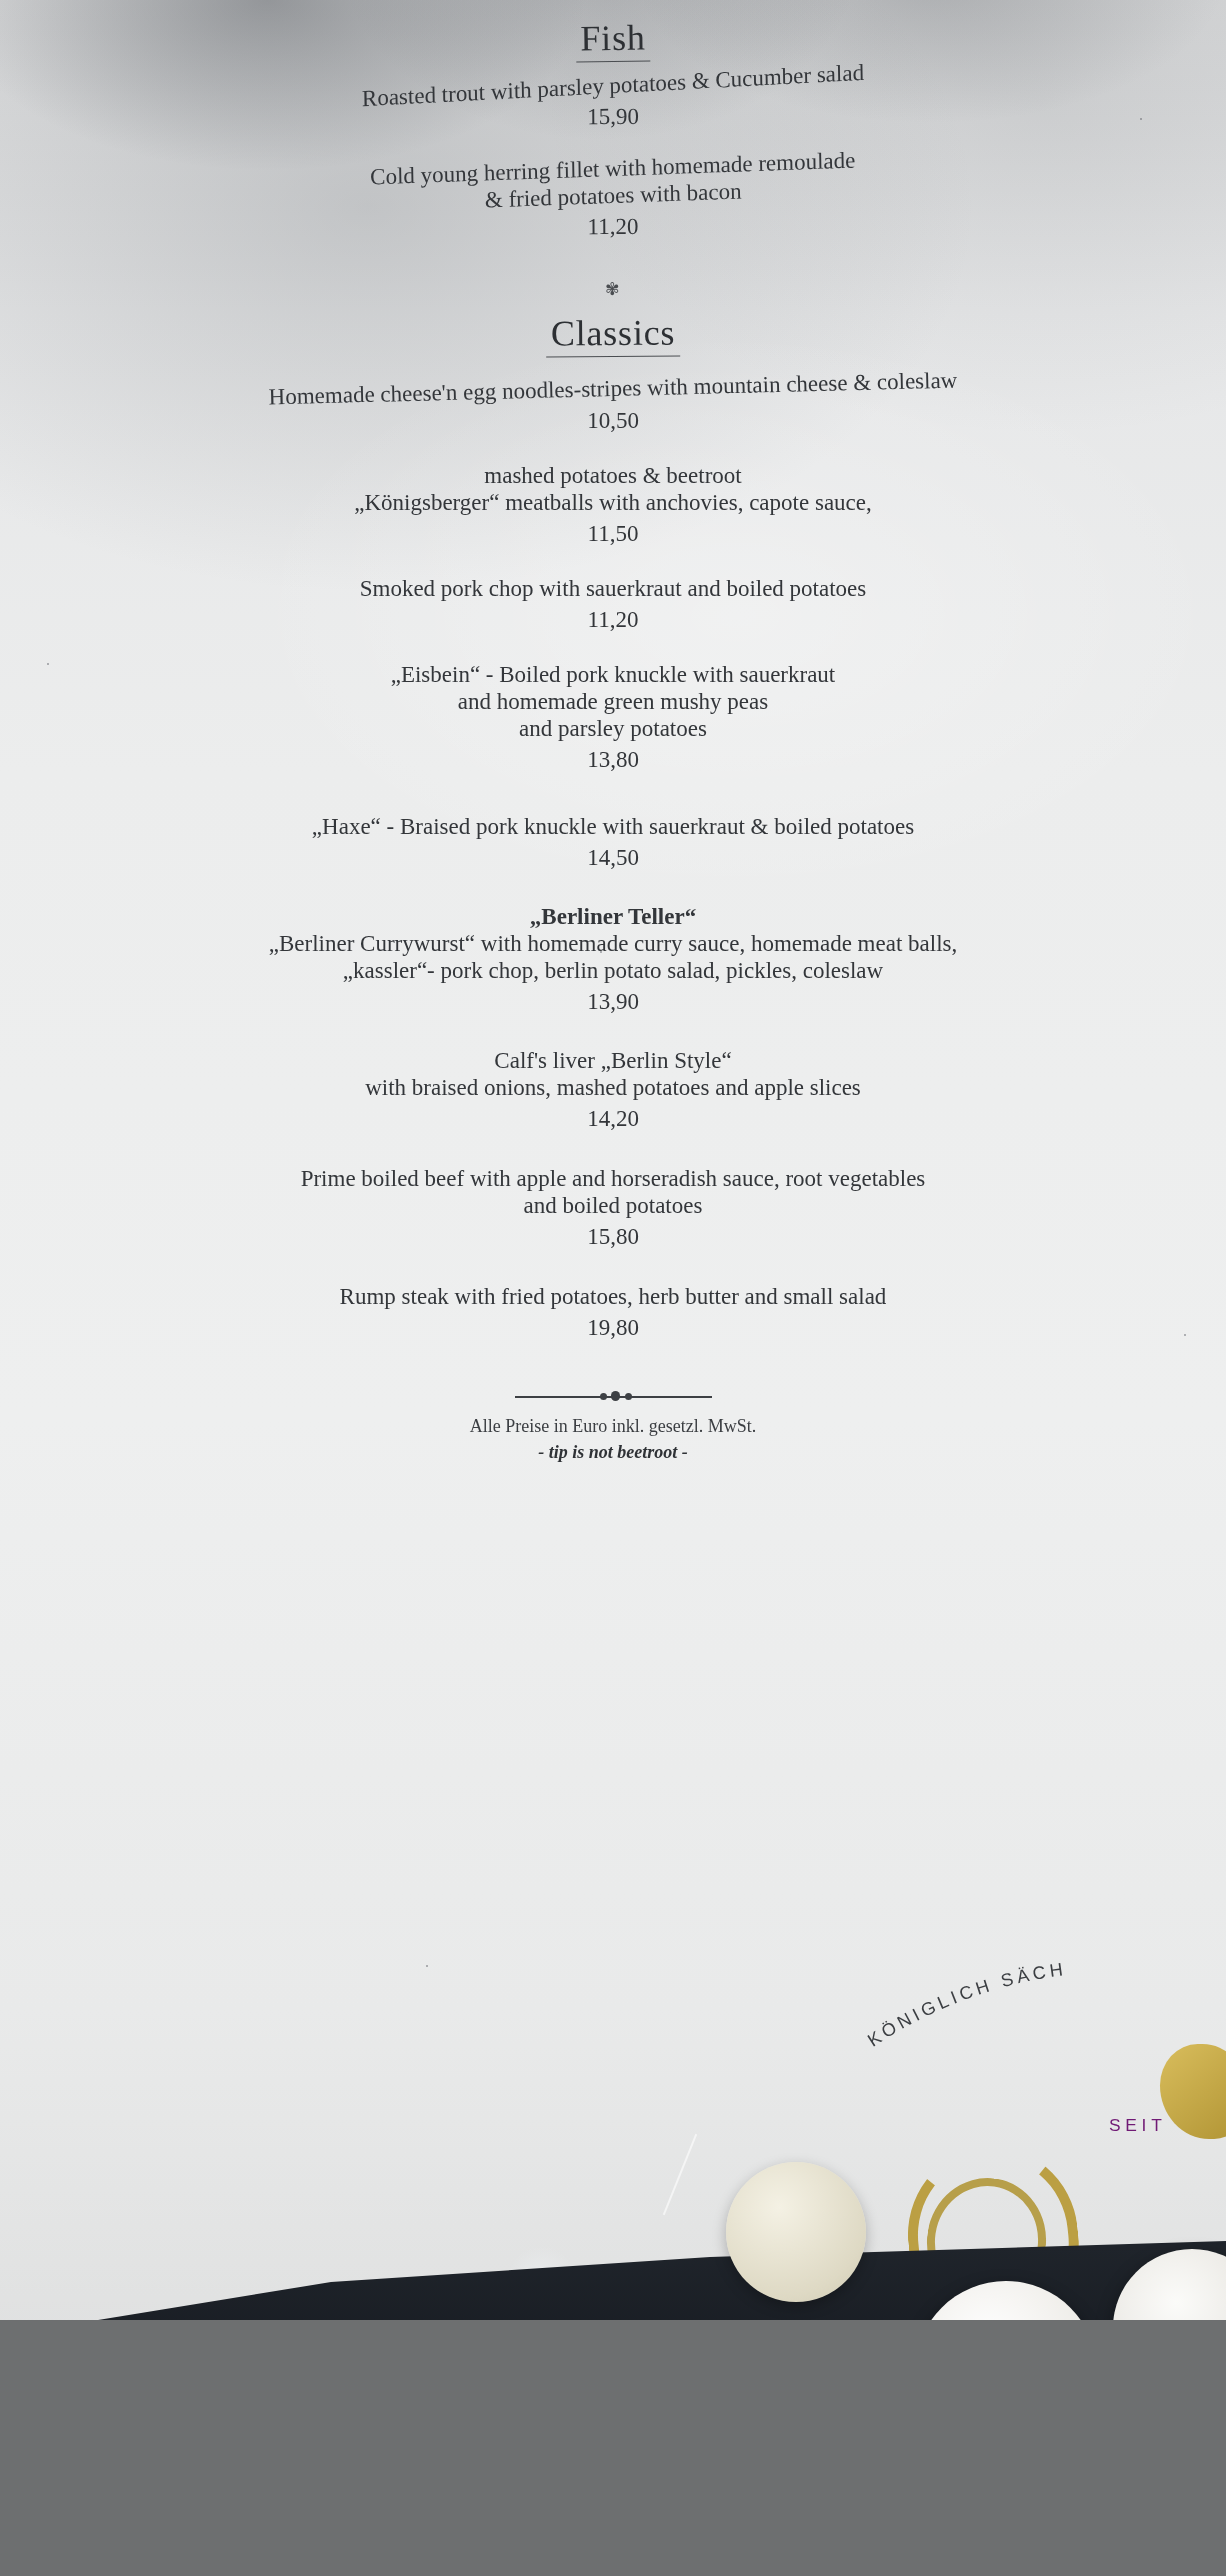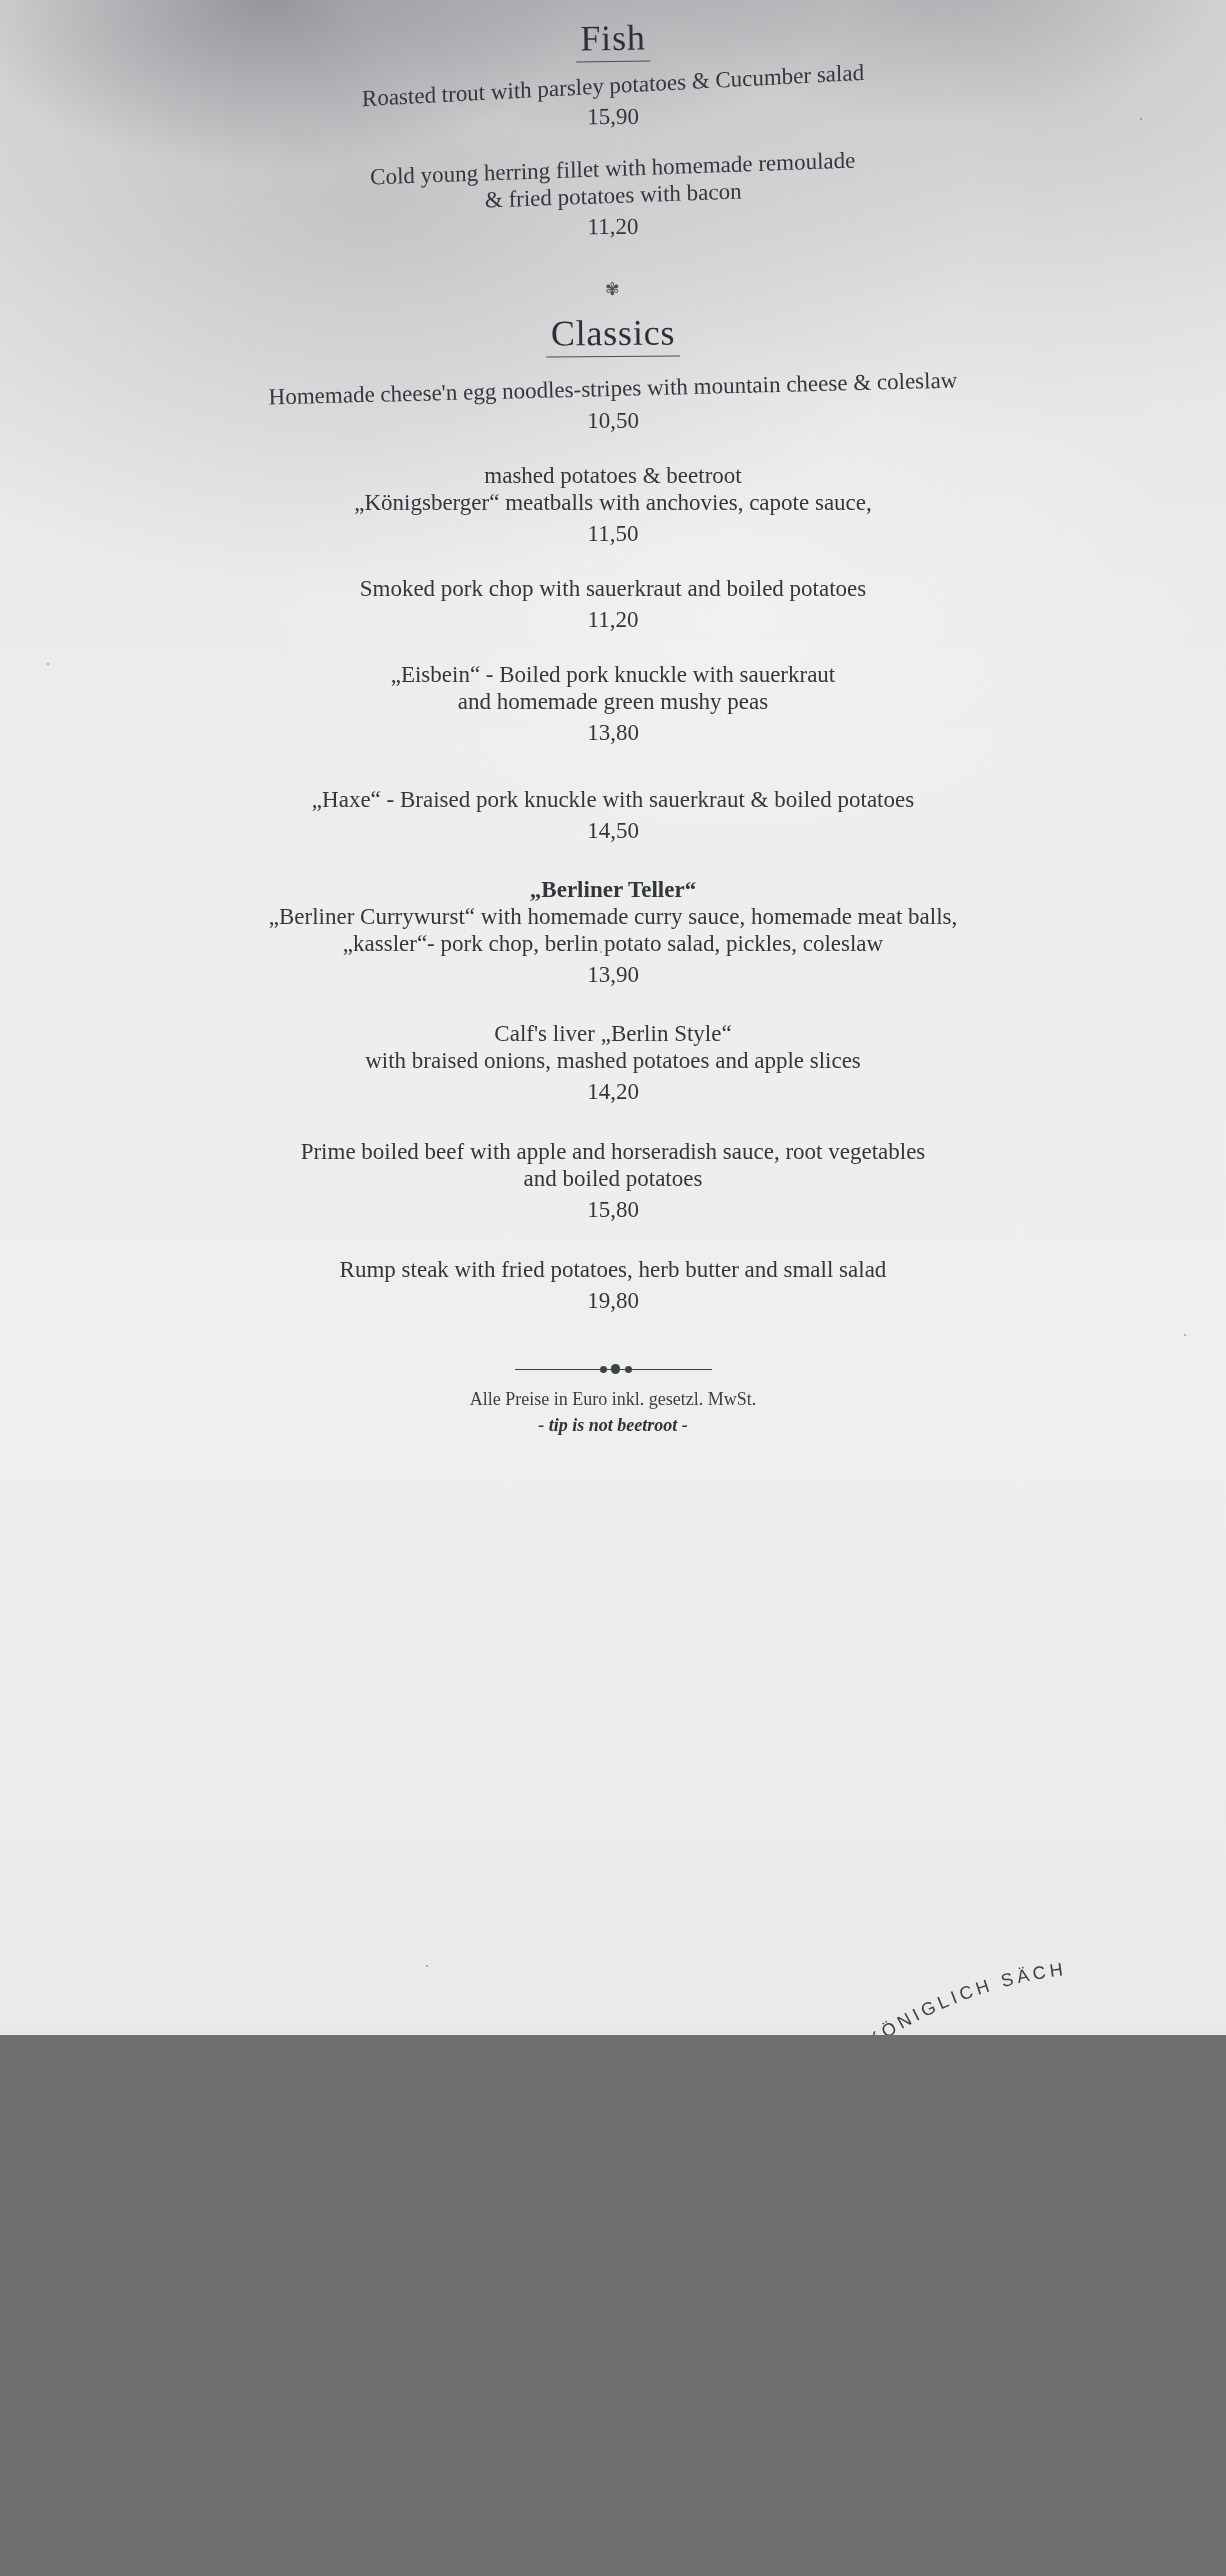--- a/index.html
+++ b/index.html
@@ -3,21 +3,21 @@
 <meta charset="utf-8">
 <style>
   html, body {
     margin: 0;
     padding: 0;
     background: #6d6f70;
   }
   #page {
     position: relative;
     width: 1226px;
-    height: 2035px;
+    height: 2320px;
     overflow: hidden;
     background: #c9c9c7;
     font-family: "Liberation Serif", serif;
   }
 
   
   .sheet {
     position: absolute;
     left: 0; top: 0;
     width: 1226px;
@@ -310,20 +310,21 @@
     </div>
 
     <div class="block" style="margin-top:28px;">
       <div class="dish">Smoked pork chop with sauerkraut and boiled potatoes</div>
       <div class="price" style="margin-top:4.7px;">11,20</div>
     </div>
 
     <div class="block" style="margin-top:28px;">
       <div class="dish">„Eisbein“ - Boiled pork knuckle with sauerkraut</div>
       <div class="dish">and homemade green mushy peas</div>
+      <div class="dish">and parsley potatoes</div>
       <div class="price" style="margin-top:4.7px;">13,80</div>
     </div>
 
     <div class="block" style="margin-top:40px;">
       <div class="dish">„Haxe“ - Braised pork knuckle with sauerkraut &amp; boiled potatoes</div>
       <div class="price" style="margin-top:4.7px;">14,50</div>
     </div>
 
     <div class="block" style="margin-top:32px;">
       <div class="dish" style="font-weight:bold;">„Berliner Teller“</div>

